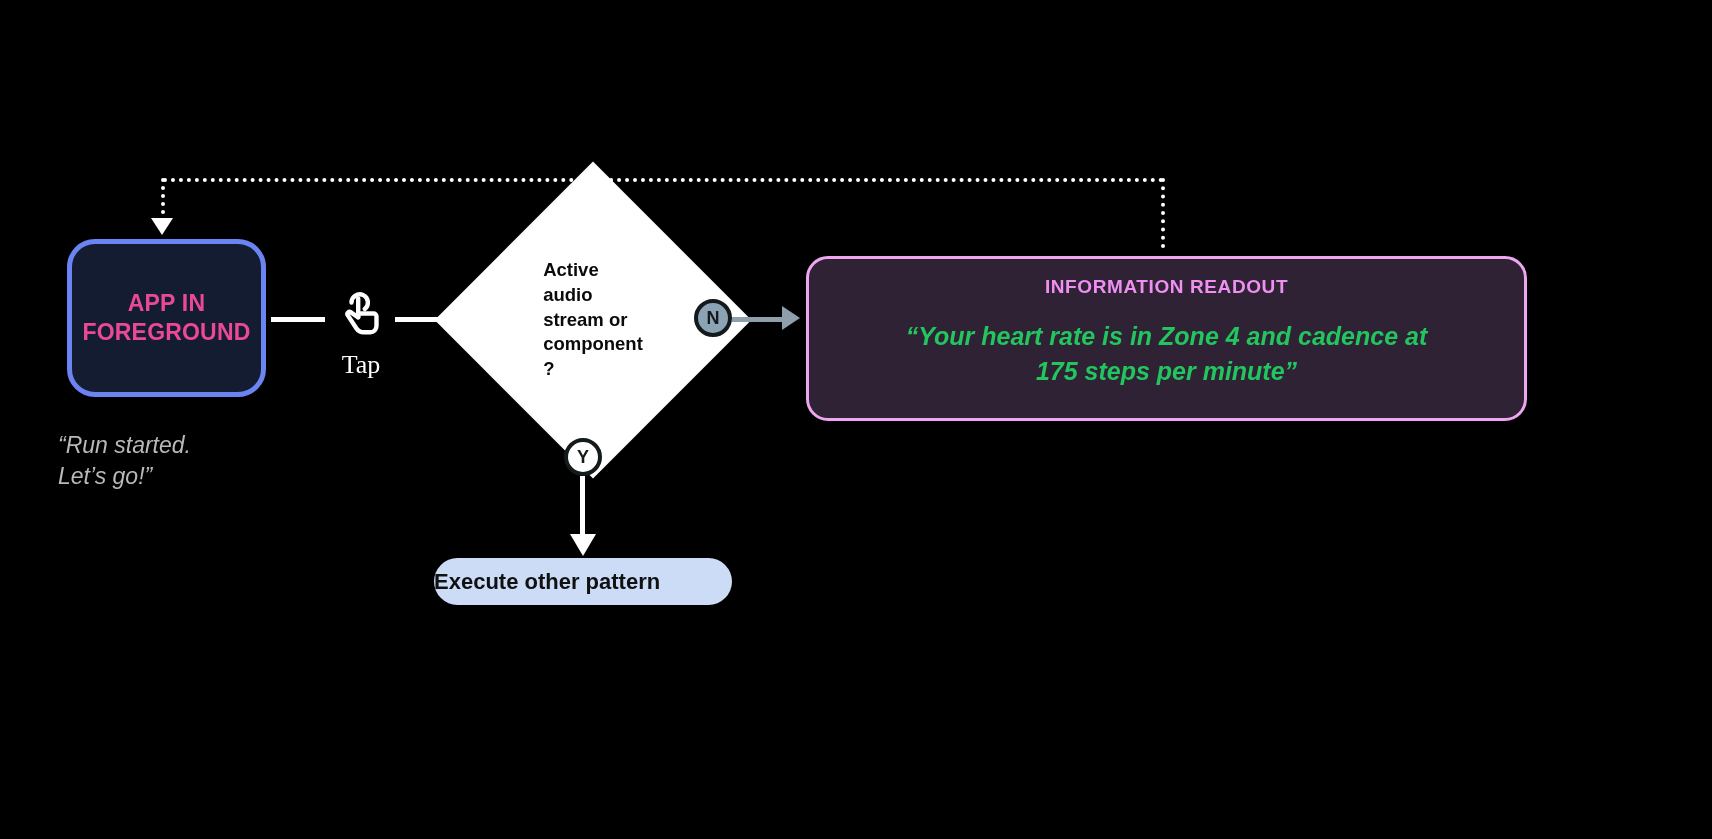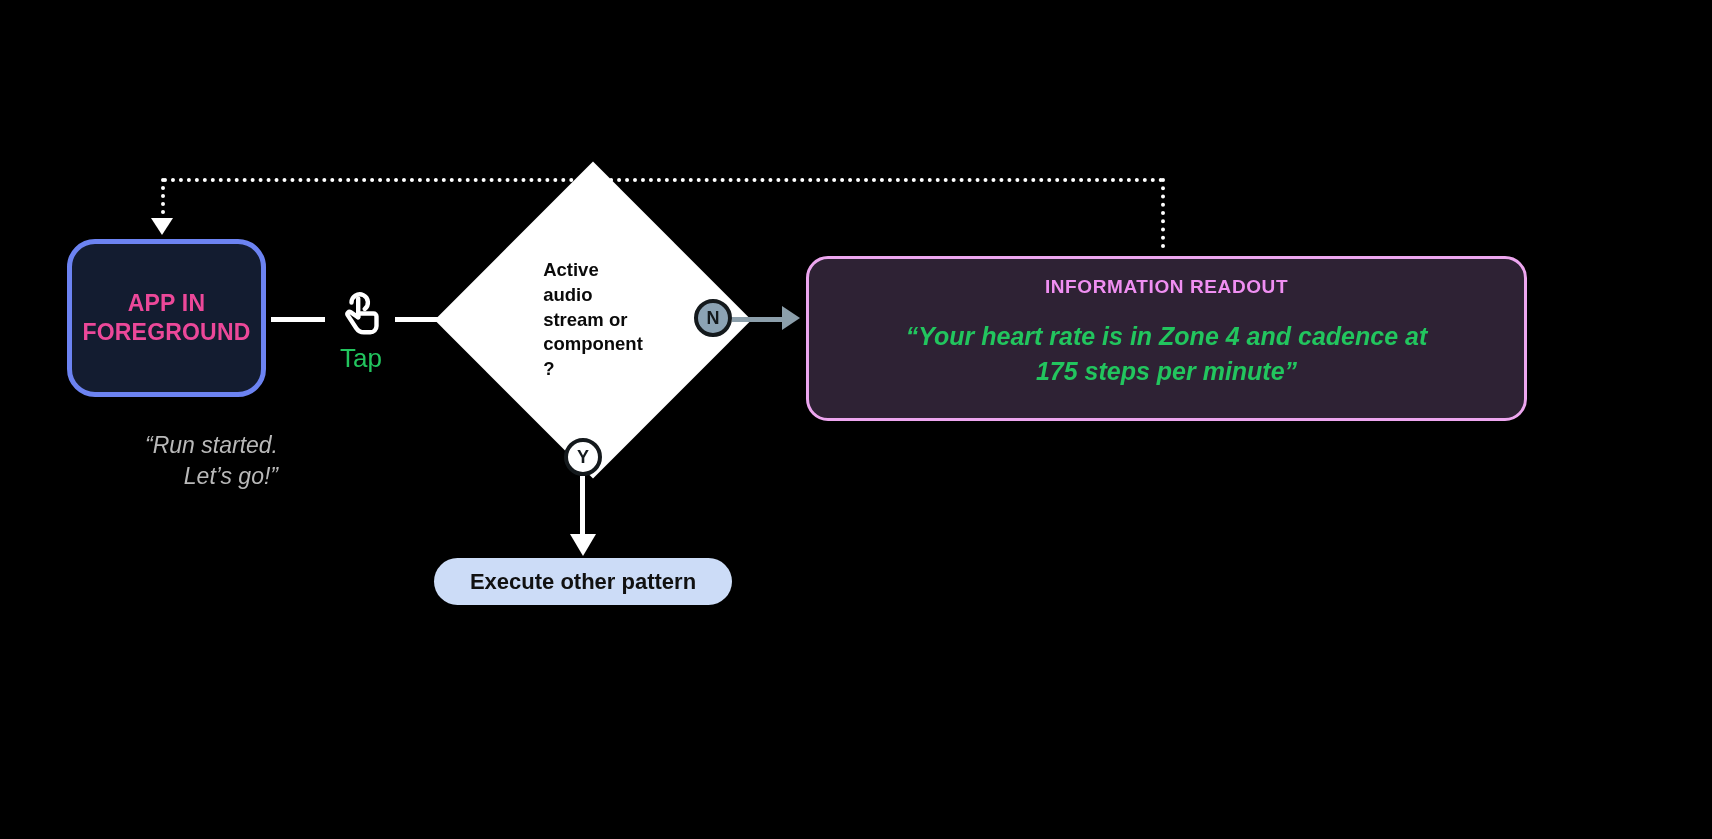--- a/index.html
+++ b/index.html
@@ -33,23 +33,23 @@
     color: #ec4899;
     font-size: 23px;
     font-weight: bold;
     line-height: 1.28;
     text-align: center;
     letter-spacing: 0.2px;
   }
 
   #app-caption {
     position: absolute;
-    left: 38px; top: 430px;
+    left: 58px; top: 430px;
     width: 240px;
-    text-align: right;
+    text-align: left;
     color: #b9b9b9;
     font-size: 23px;
     font-style: italic;
     line-height: 1.36;
     white-space: pre-line;
   }
 
   
   .hline {
     position: absolute;
@@ -65,24 +65,25 @@
   
   #tap-group {
     position: absolute;
     left: 325px; top: 288px;
     width: 72px;
     text-align: center;
   }
   #tap-group .tap-icon { display: block; margin: 0 auto; }
   #tap-group .tap-label {
     display: block;
-    margin-top: 9px;
-    color: #22c55e;
+    margin-top: 16px;
+    color: #ffffff;
     font-size: 26px;
     line-height: 1;
+    font-family: Liberation Serif, serif;
   }
 
   
   .arrow-right {
     position: absolute;
     width: 0; height: 0;
     border-top: 13px solid transparent;
     border-bottom: 13px solid transparent;
     border-left: 20px solid #ffffff;
   }
@@ -162,21 +163,20 @@
 
   
   #pill {
     position: absolute;
     left: 434px; top: 558px;
     width: 298px; height: 47px;
     background: #ccdcf7;
     border-radius: 24px;
     display: flex;
     align-items: center;
-    justify-content: center;
     color: #111111;
     font-size: 22px;
     font-weight: bold;
   }
 
   
   #readout {
     position: absolute;
     left: 806px; top: 246px;
     width: 721px; height: 165px;

